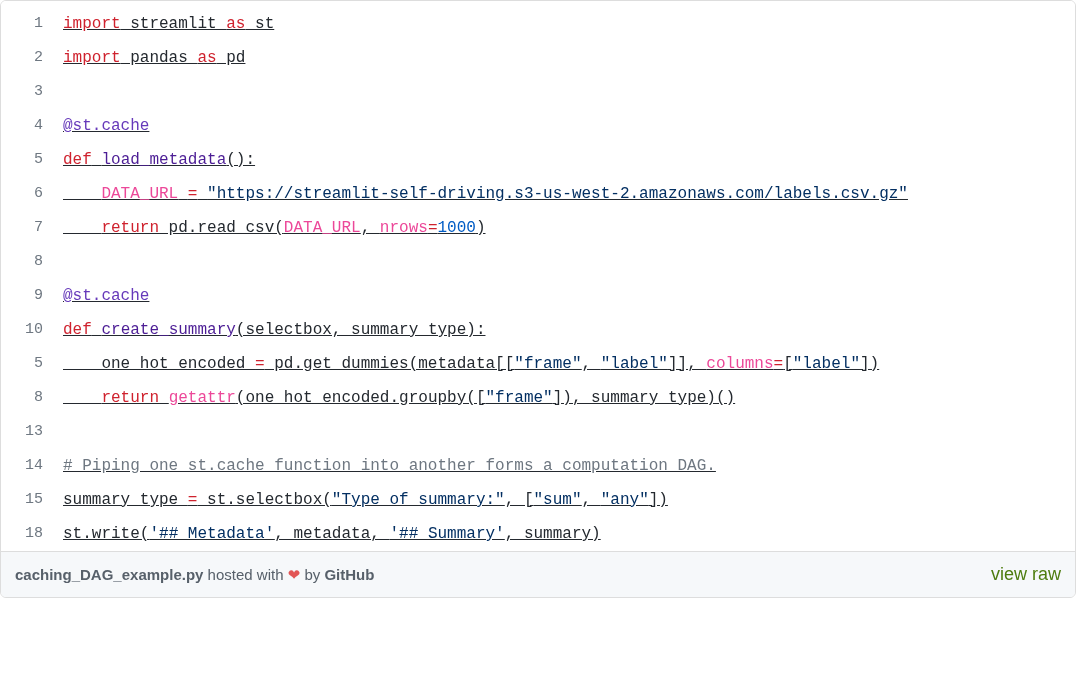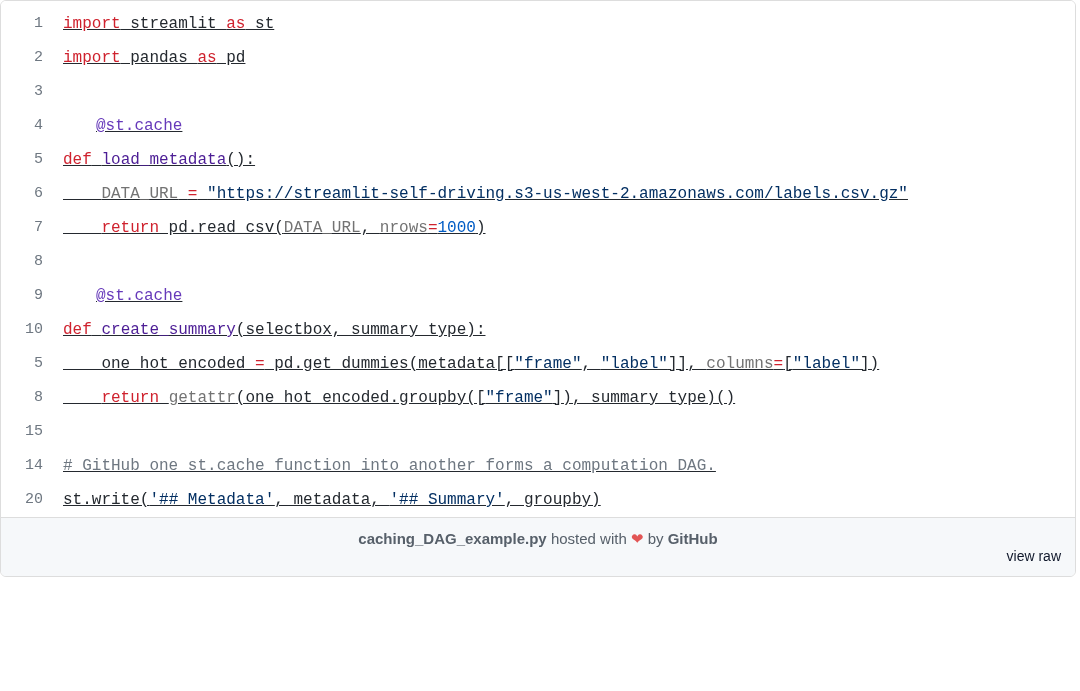--- a/index.html
+++ b/index.html
@@ -38,49 +38,48 @@
   }
   td.lc {
     padding: 0 8px;
     white-space: pre;
     color: #24292f;
     text-decoration: underline;
   }
   tr:first-child td { padding-top: 6px; }
   
   .kw   { color: #cf222e; } 
-  .dec  { color: #6639ba; margin-left: 33px; } 
+  .dec  { color: #6639ba; } 
   .fn   { color: #4c1d95; } 
   .nn   { } 
   .s    { color: #032f62; } 
-  .bi   { color: #737373; } 
+  .bi   { color: #ec4899; } 
   .num  { color: #005cc5; } 
   .op   { color: #cf222e; } 
   .cm   { color: #6e7781; }
 
   .gist-meta {
     background: #f6f8fa;
     border-top: 1px solid #ddd;
     padding: 12px 14px;
     font-size: 15px;
     color: #57606a;
     display: flex;
     align-items: center;
-    flex-direction: column;
   }
   .gist-meta .fname {
     font-weight: 600;
     color: #57606a;
   }
   .heart { color: #e25555; }
   .gh { font-weight: 600; color: #57606a; }
   .view-raw {
     margin-left: auto;
-    color: #0f172a;
-    font-size: 14px;
+    color: #4d7c0f;
+    font-size: 18px;
   }
 </style>
 </head>
 <body>
 
 <div class="gist-wrapper">
   <div class="gist-file">
     <table class="code">
       <tbody id="code-body">
           <tr>
@@ -125,30 +124,34 @@
           </tr>
           <tr>
             <td class="ln">5</td>
             <td class="lc"><span class="nn">    one_hot_encoded </span><span class="op">=</span><span class="nn"> pd.get_dummies(metadata[[</span><span class="s">"frame"</span><span class="nn">, </span><span class="s">"label"</span><span class="nn">]], </span><span class="bi">columns</span><span class="op">=</span><span class="nn">[</span><span class="s">"label"</span><span class="nn">])</span></td>
           </tr>
           <tr>
             <td class="ln">8</td>
             <td class="lc"><span class="nn">    </span><span class="kw">return</span><span class="nn"> </span><span class="bi">getattr</span><span class="nn">(one_hot_encoded.groupby([</span><span class="s">"frame"</span><span class="nn">]), summary_type)()</span></td>
           </tr>
           <tr>
-            <td class="ln">15</td>
+            <td class="ln">13</td>
             <td class="lc"><span class="nn"></span></td>
           </tr>
           <tr>
             <td class="ln">14</td>
-            <td class="lc"><span class="cm"># GitHub one st.cache function into another forms a computation DAG.</span></td>
+            <td class="lc"><span class="cm"># Piping one st.cache function into another forms a computation DAG.</span></td>
           </tr>
           <tr>
-            <td class="ln">20</td>
-            <td class="lc"><span class="nn">st.write(</span><span class="s">'## Metadata'</span><span class="nn">, metadata, </span><span class="s">'## Summary'</span><span class="nn">, groupby)</span></td>
+            <td class="ln">15</td>
+            <td class="lc"><span class="nn">summary_type </span><span class="op">=</span><span class="nn"> st.selectbox(</span><span class="s">"Type of summary:"</span><span class="nn">, [</span><span class="s">"sum"</span><span class="nn">, </span><span class="s">"any"</span><span class="nn">])</span></td>
+          </tr>
+          <tr>
+            <td class="ln">18</td>
+            <td class="lc"><span class="nn">st.write(</span><span class="s">'## Metadata'</span><span class="nn">, metadata, </span><span class="s">'## Summary'</span><span class="nn">, summary)</span></td>
           </tr>
         </tbody>
     </table>
   </div>
   <div class="gist-meta">
     <span>
       <a class="fname">caching_DAG_example.py</a>
       <span> hosted with </span>
       <span class="heart">❤</span>
       <span>  by </span>

